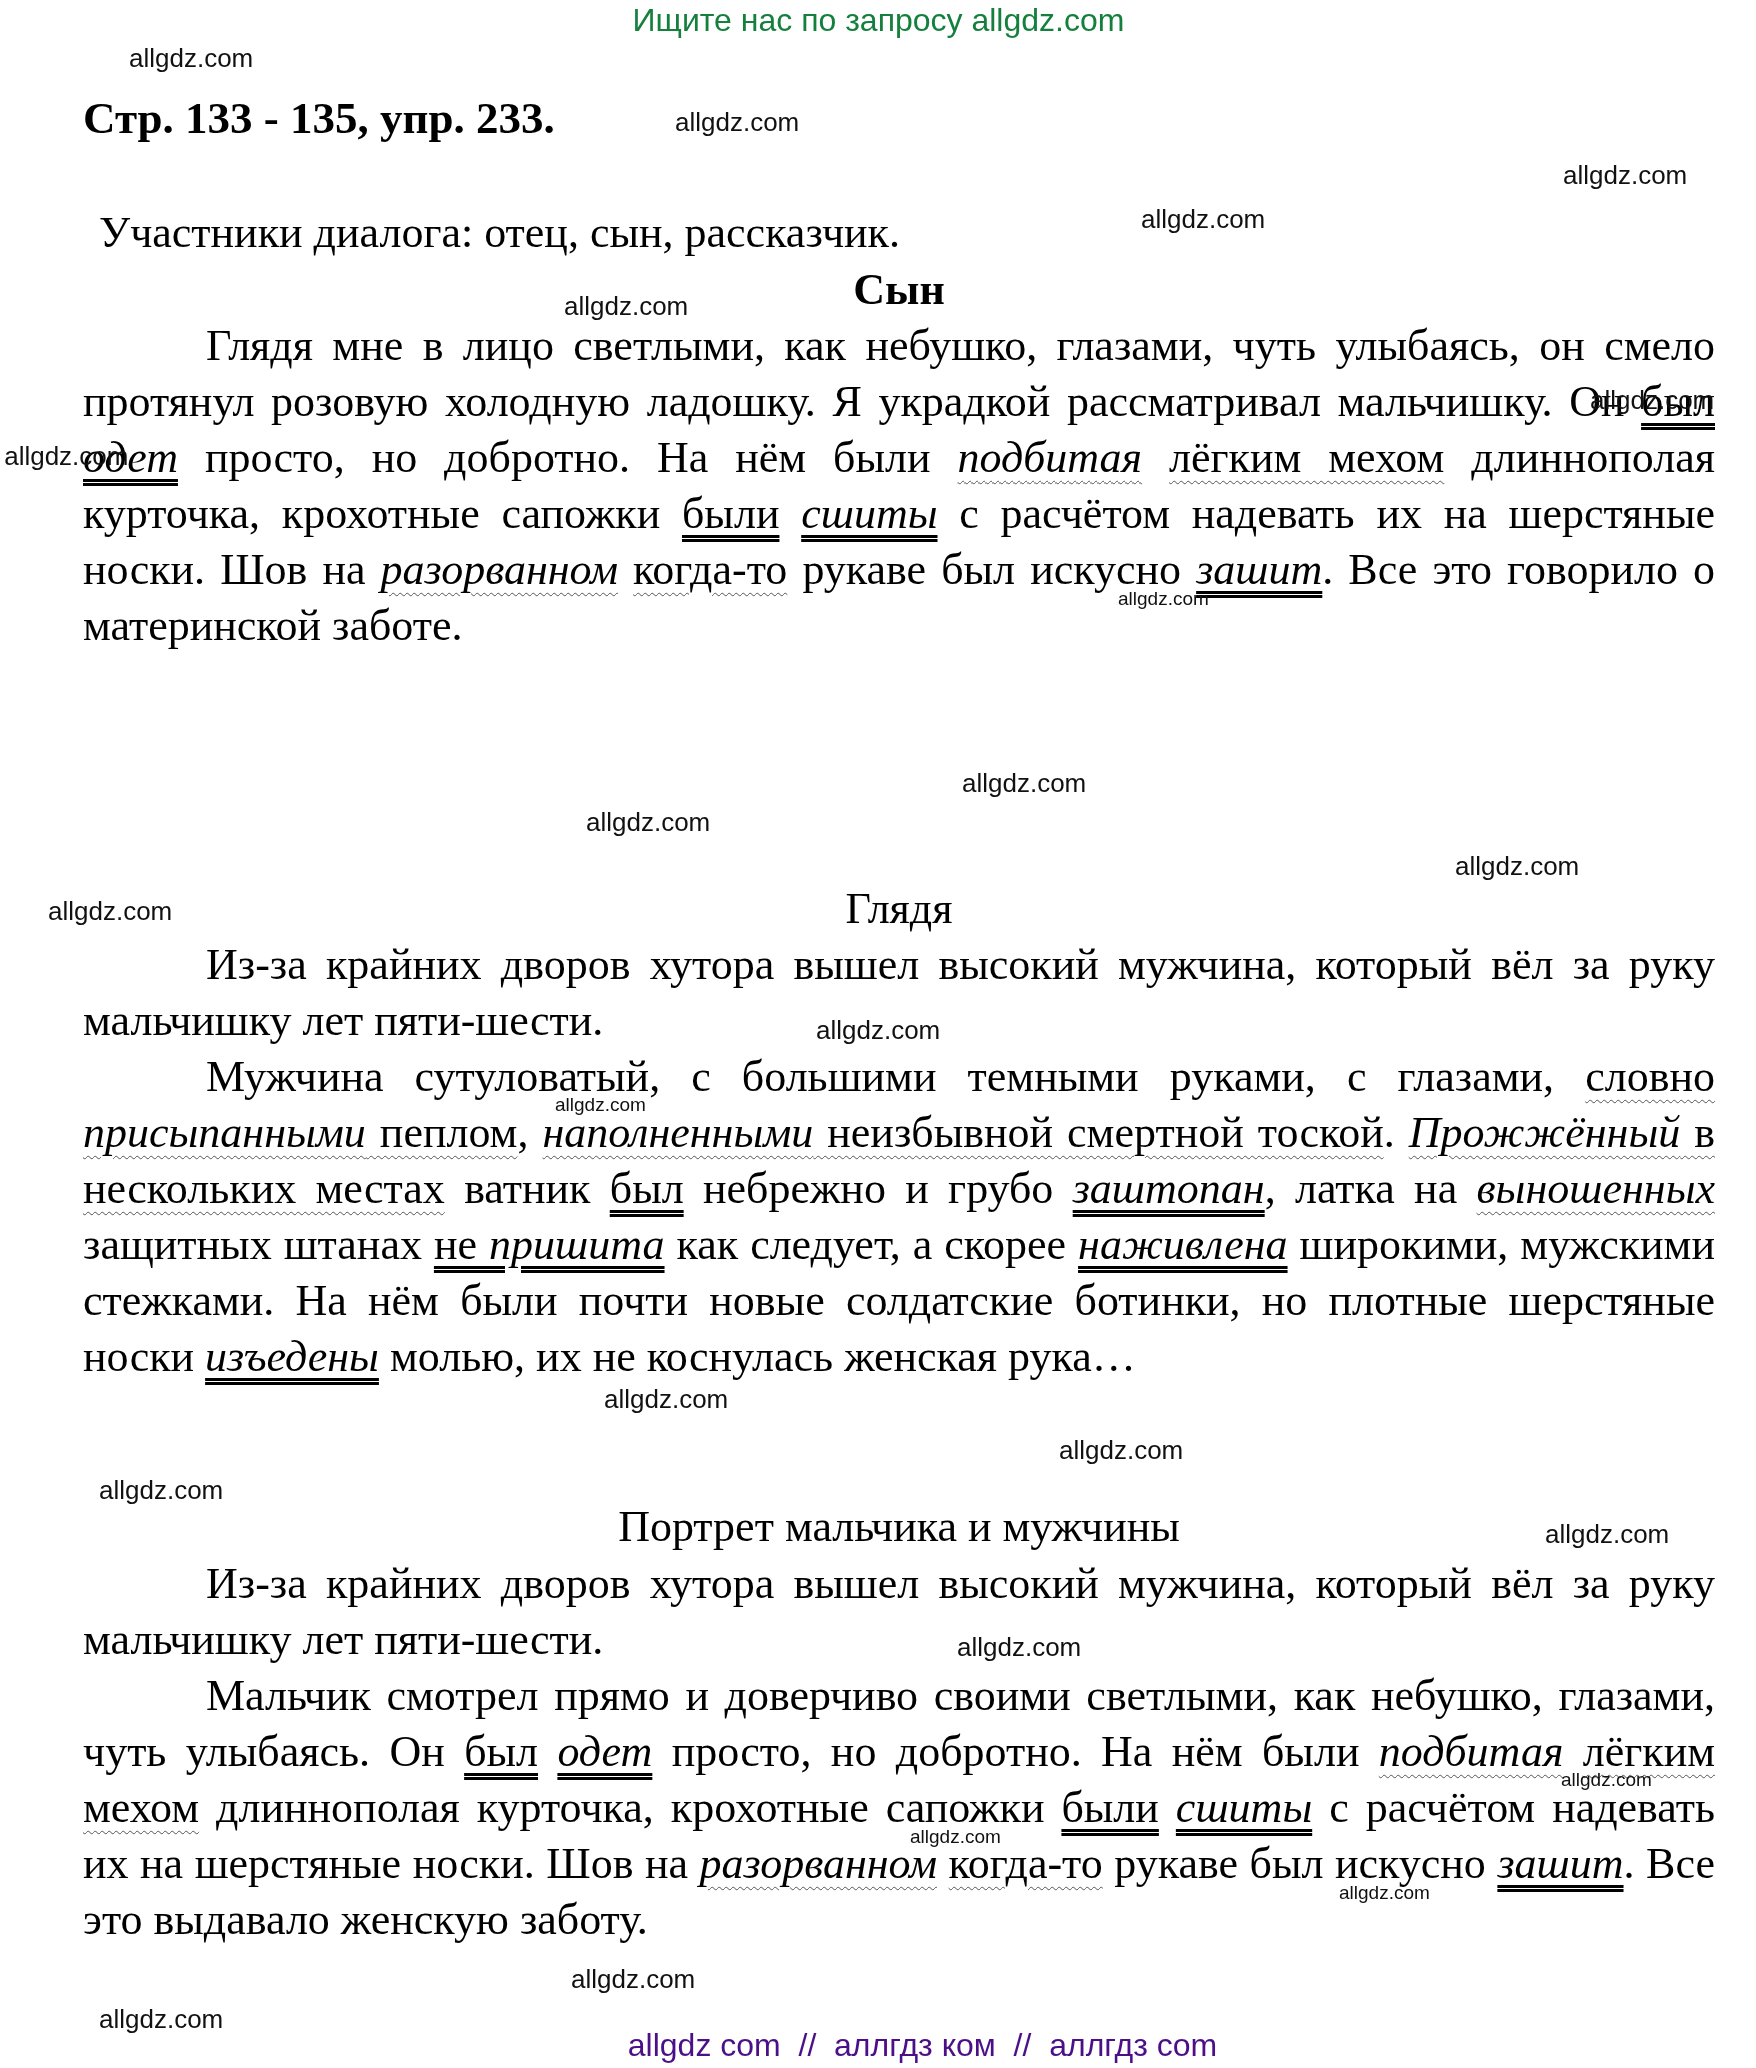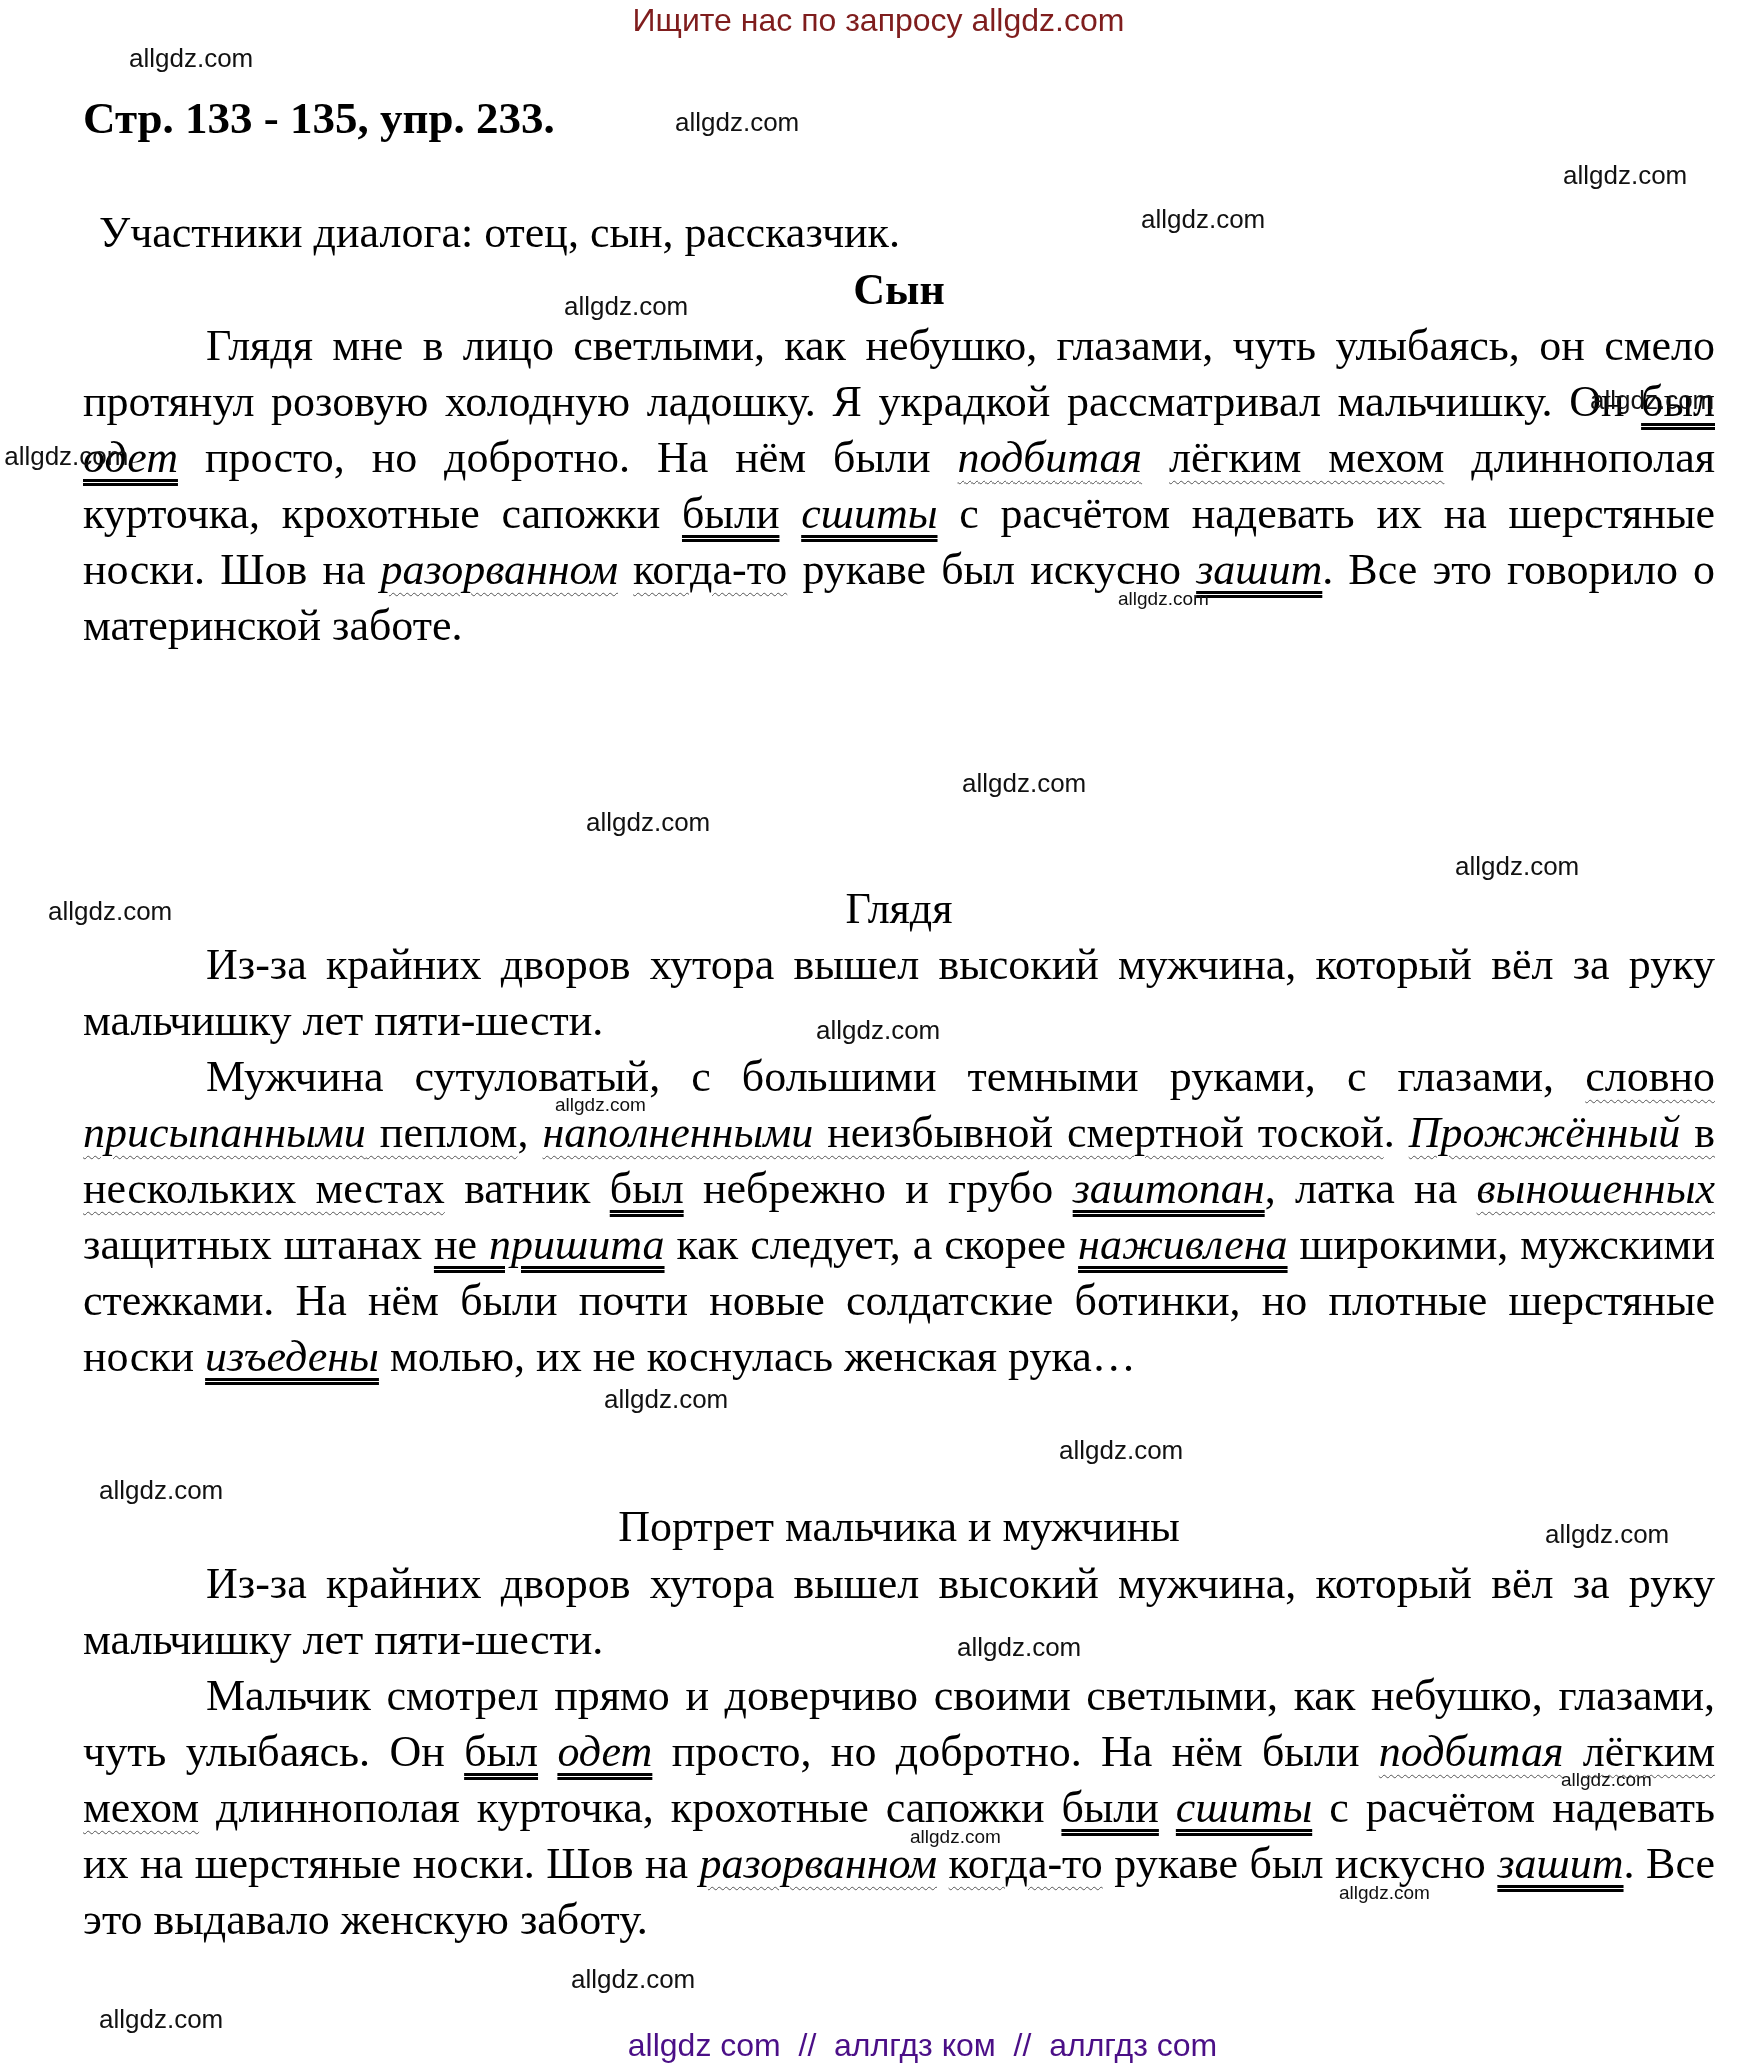--- a/index.html
+++ b/index.html
@@ -1,18 +1,18 @@
 <!DOCTYPE html>
 <html style="font-size:13.3px"><head>
 <meta charset="utf-8">
 <style>
   html, body { margin:0; padding:0; background:#ffffff; }
   body { width:1757px; height:2068px; position:relative; overflow:hidden; color:#000; }
   .top-banner { position:absolute; left:0; top:1.7px; width:1757px; text-align:center;
-    font-family:"Liberation Sans", sans-serif; font-size:32px; color:#7f1d1d; }
+    font-family:"Liberation Sans", sans-serif; font-size:32px; color:#15803d; }
   .bottom-banner { position:absolute; left:0; top:2027px; width:1757px; text-align:center;
     font-family:"Liberation Sans", sans-serif; font-size:32px; color:#4b0f87; white-space:pre;padding-left:44px; }
   .wm { position:absolute; font-family:"Liberation Sans", sans-serif; font-size:26px; color:#111; white-space:nowrap; }
   .wm.small { font-size:19px; }
   .doc { position:absolute; left:83px; top:0; width:1632px;
     font-family:"Liberation Serif", serif; font-size:44px; line-height:56px; }
   .title { position:absolute; left:0; top:90px; font-weight:bold; font-size:45px; }
   .participants { position:absolute; left:16px; top:205px; }
   .section-head { position:absolute; left:0; width:1632px; text-align:center; }
   .para { position:absolute; left:0; width:1632px; text-align:justify; text-align-last:left; }

